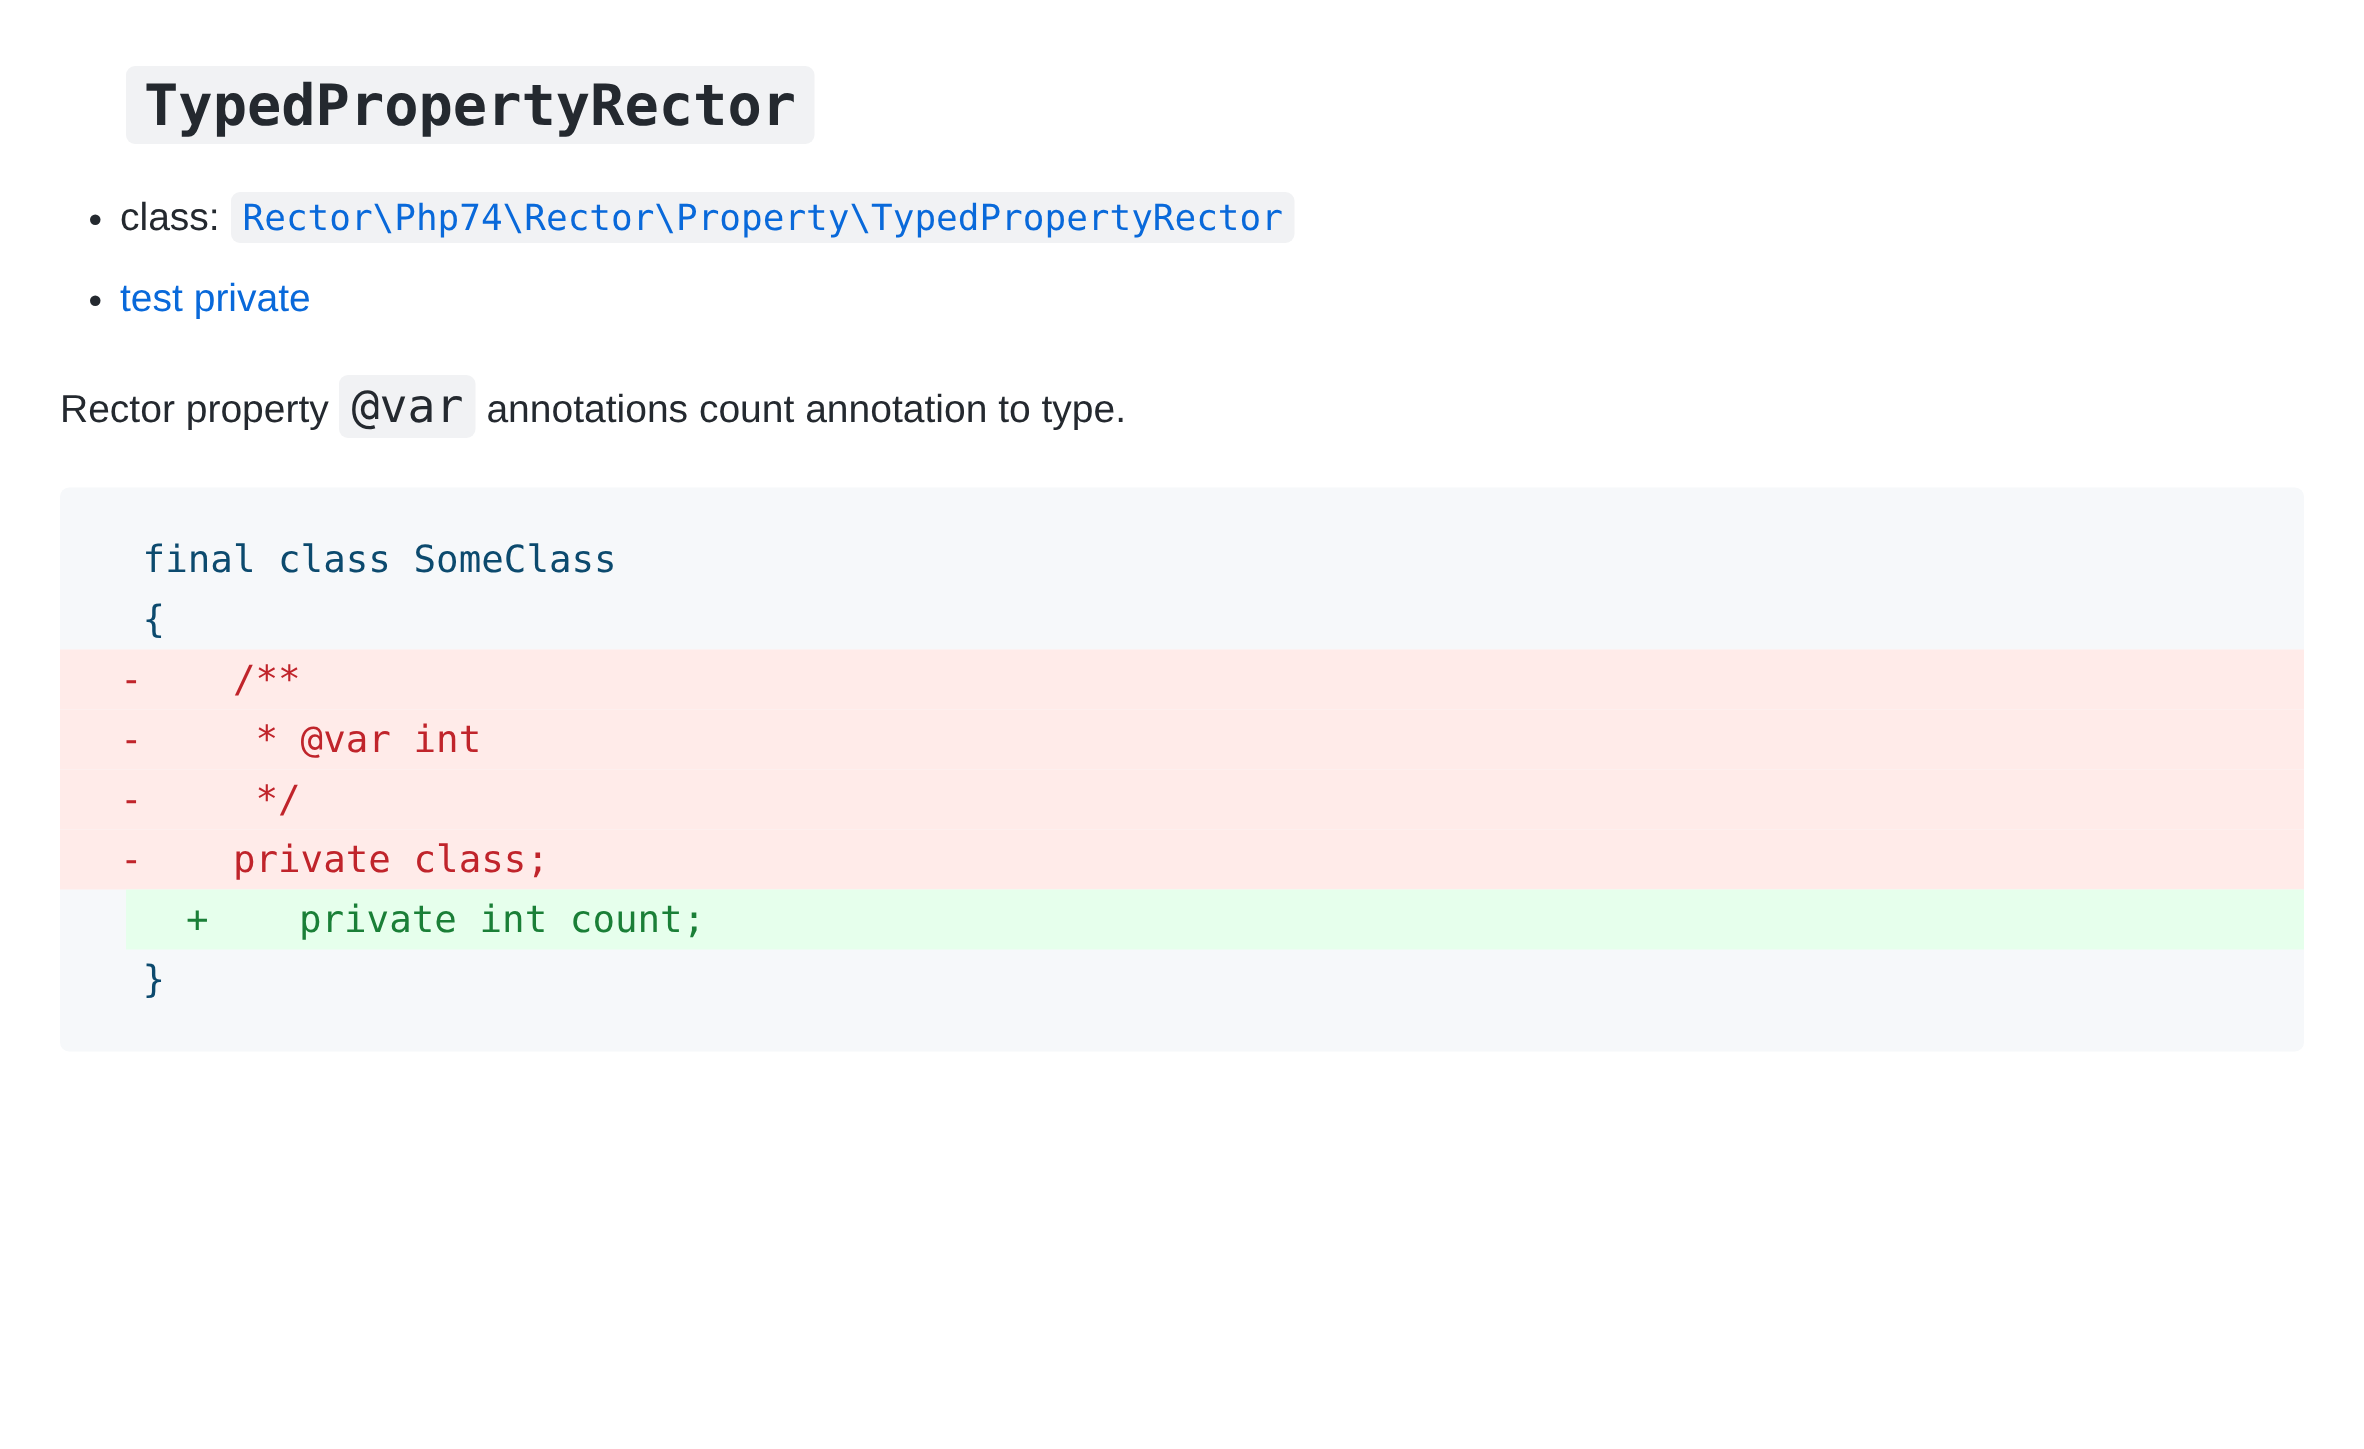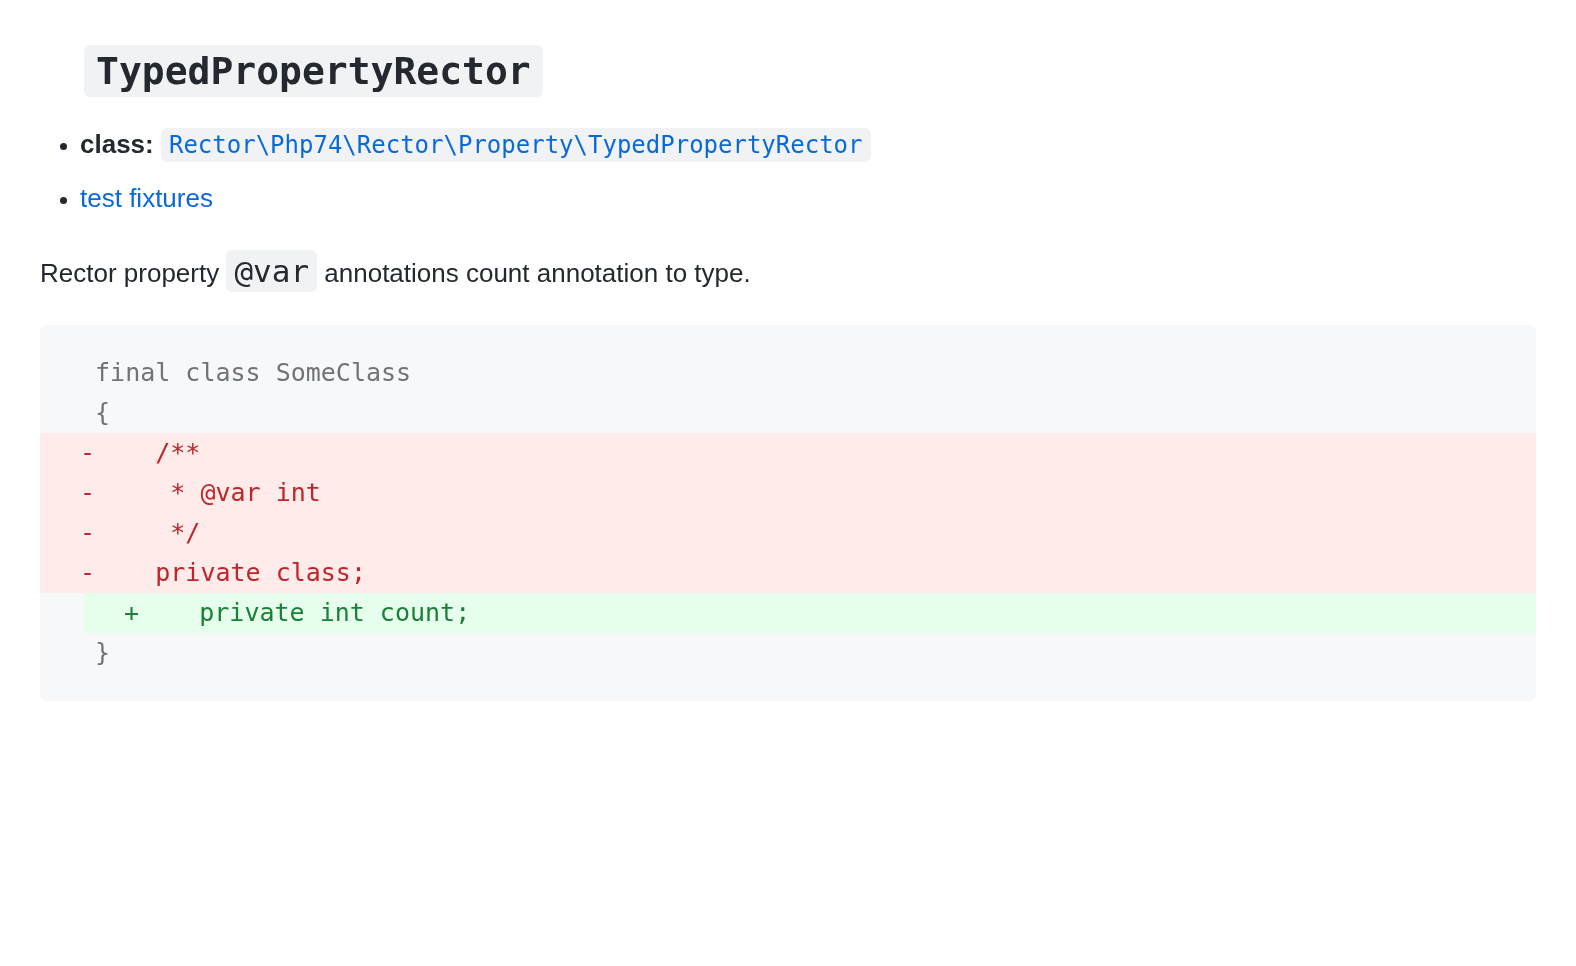--- a/index.html
+++ b/index.html
@@ -37,21 +37,20 @@
     ul li {
       font-size: 26px;
       margin-bottom: 12px;
       line-height: 1.6;
     }
     ul li::marker {
       font-size: 22px;
     }
     .class-label {
       color: #24292f;
-      font-weight: bold;
     }
     code.inline {
       background: #f1f2f4;
       padding: 3px 8px;
       border-radius: 6px;
       font-family: ui-monospace, SFMono-Regular, "SF Mono", Menlo, Consolas, monospace;
       font-size: 24px;
       text-align: center;
     }
     a {
@@ -77,21 +76,21 @@
       font-family: ui-monospace, SFMono-Regular, "SF Mono", Menlo, Consolas, monospace;
       font-size: 25px;
       line-height: 1.6;
       overflow-x: auto;
     }
     .diff-line {
       padding: 0 40px;
       white-space: pre;
     }
     .diff-ctx {
-      color: #737373;
+      color: #0c4a6e;
     }
     .diff-del {
       background: #ffebe9;
       color: #c0242b;
     }
     .diff-add {
       background: #e6ffec;
       color: #1a7f37;
       margin-left: 44px;
     }
@@ -101,21 +100,21 @@
 
 
 
 <h2><code>TypedPropertyRector</code></h2>
 
 <ul>
   <li>
     <span class="class-label">class: </span><a href="#"><code class="inline">Rector\Php74\Rector\Property\TypedPropertyRector</code></a>
   </li>
   <li>
-    <a href="#">test fixtures</a>
+    <a href="#">test private</a>
   </li>
 </ul>
 
 <p class="description">
   <span>Rector property </span><code>@var</code><span> annotations count annotation to type.</span>
 </p>
 
 <div class="diff-block" id="diff-container">
     <div class="diff-line diff-ctx"> final class SomeClass</div>
     <div class="diff-line diff-ctx"> {</div>

